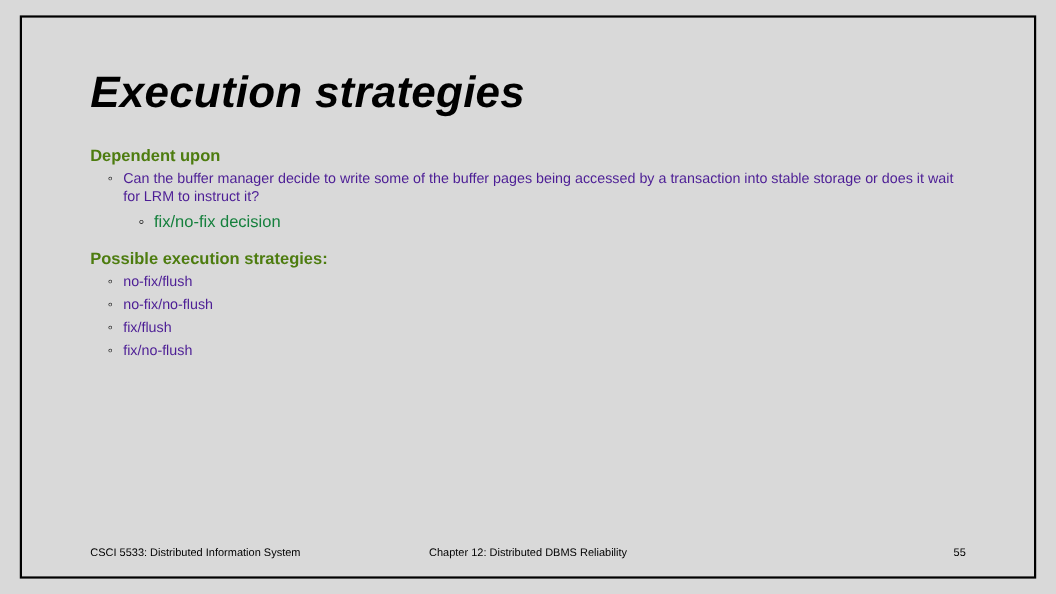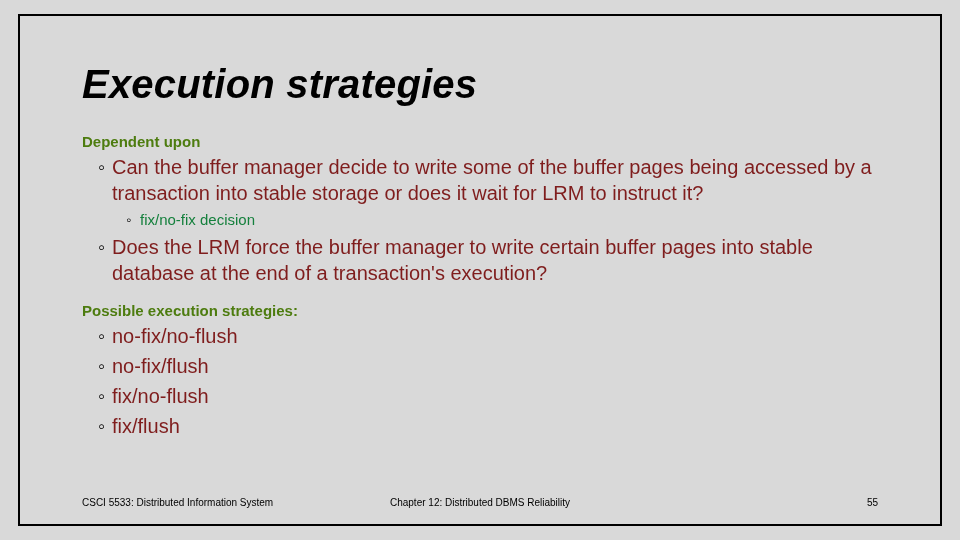--- a/index.html
+++ b/index.html
@@ -26,22 +26,22 @@
     margin-bottom: 26px;
     letter-spacing: 0.2px;
   }
   .section-head {
     font-weight: bold;
     font-size: 15px;
     color: #4d7c0f;
     margin-bottom: 4px;
   }
   .bullet-l1 {
-    font-size: 20px;
-    color: #7f1d1d;
+    font-size: 13px;
+    color: #4c1d95;
     padding-left: 30px;
     margin-bottom: 4px;
     line-height: 1.3;
     position: relative;
   }
   .bullet-l1::before {
     content: "◦";
     position: absolute;
     left: 16px;
     top: 0;
@@ -83,29 +83,28 @@
 </head>
 <body>
 
 <div class="slide">
 
   <h1 class="title">Execution strategies</h1>
 
   <div class="section-head">Dependent upon</div>
   <div class="bullet-l1">Can the buffer manager decide to write some of the buffer pages being accessed by a transaction into stable storage or does it wait for LRM to instruct it?</div>
   <div class="bullet-l2">fix/no-fix decision</div>
-  <div class="bullet-l1">Does the LRM force the buffer manager to write certain buffer pages into stable database at the end of a transaction's execution?</div>
 
   <div class="gap"></div>
 
   <div class="section-head">Possible execution strategies:</div>
+  <div class="bullet-l1">no-fix/flush</div>
   <div class="bullet-l1">no-fix/no-flush</div>
-  <div class="bullet-l1">no-fix/flush</div>
+  <div class="bullet-l1">fix/flush</div>
   <div class="bullet-l1">fix/no-flush</div>
-  <div class="bullet-l1">fix/flush</div>
 
   <div class="footer">
     <span>CSCI 5533: Distributed Information System</span>
     <span class="footer-center">Chapter 12: Distributed DBMS Reliability</span>
     <span>55</span>
   </div>
 
 </div>
 
 </body></html>

